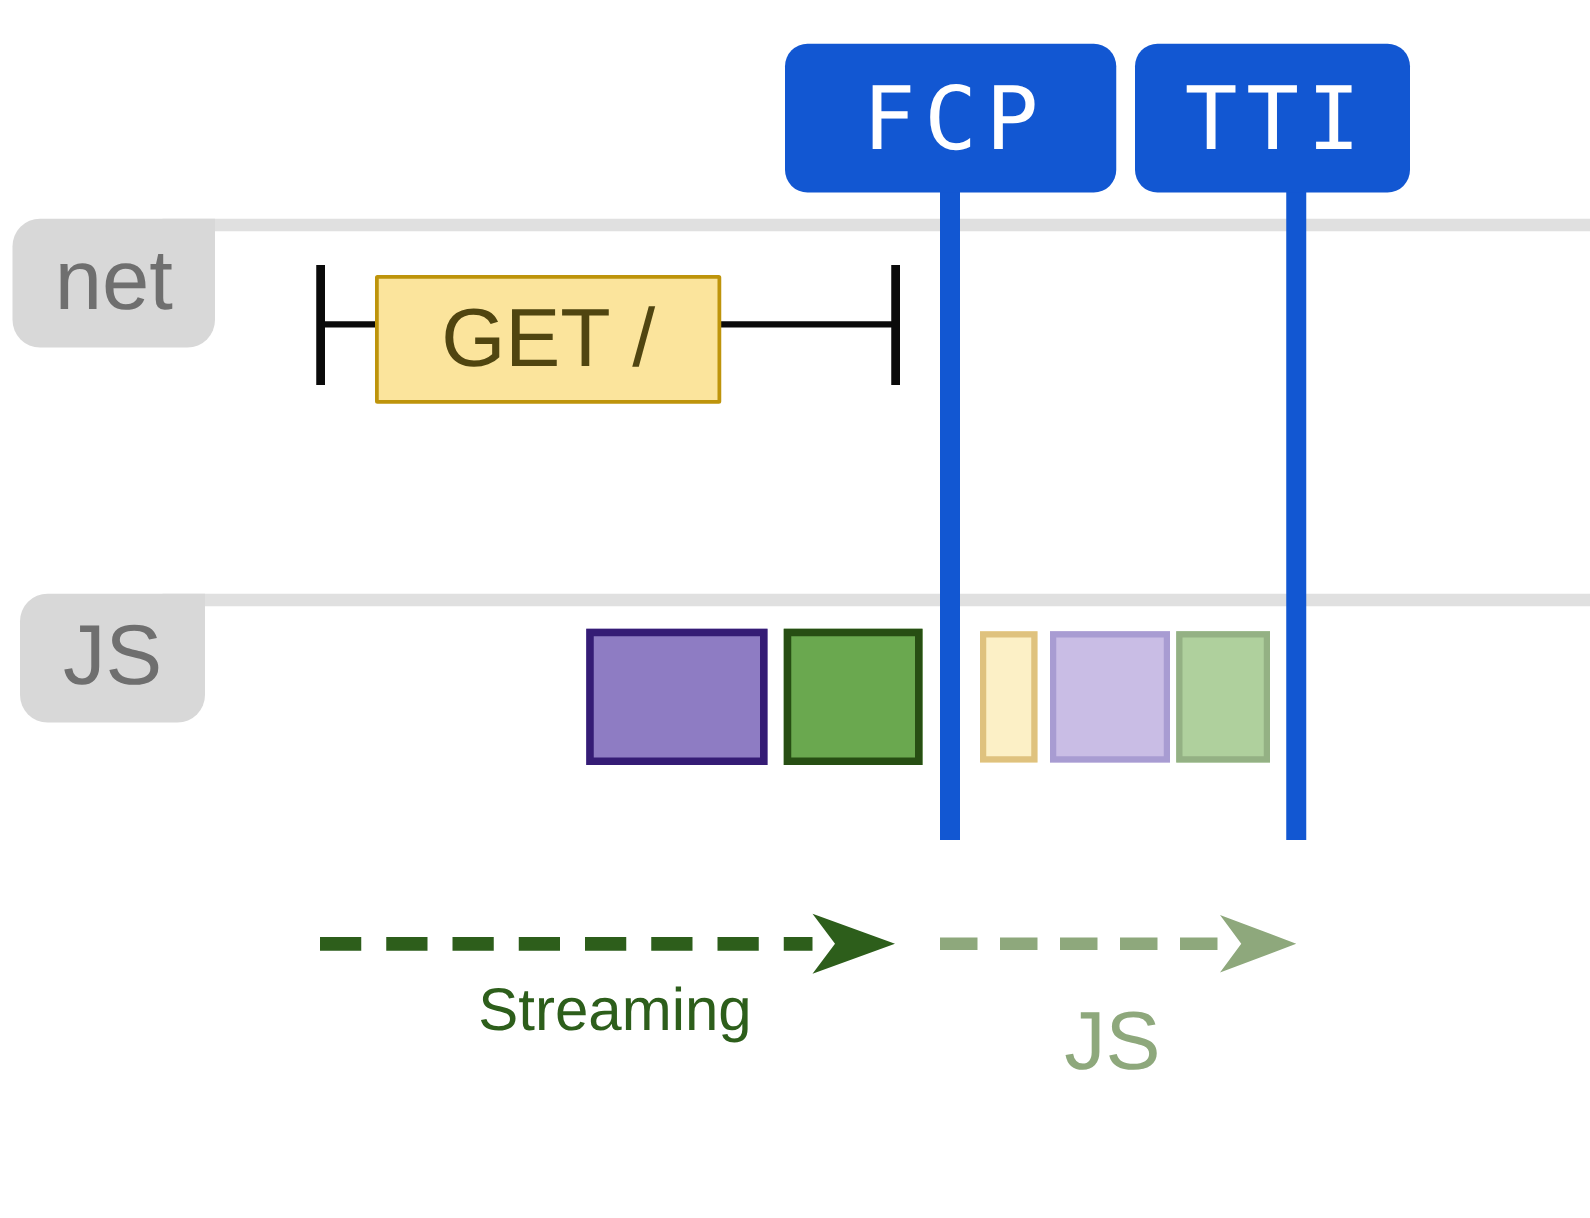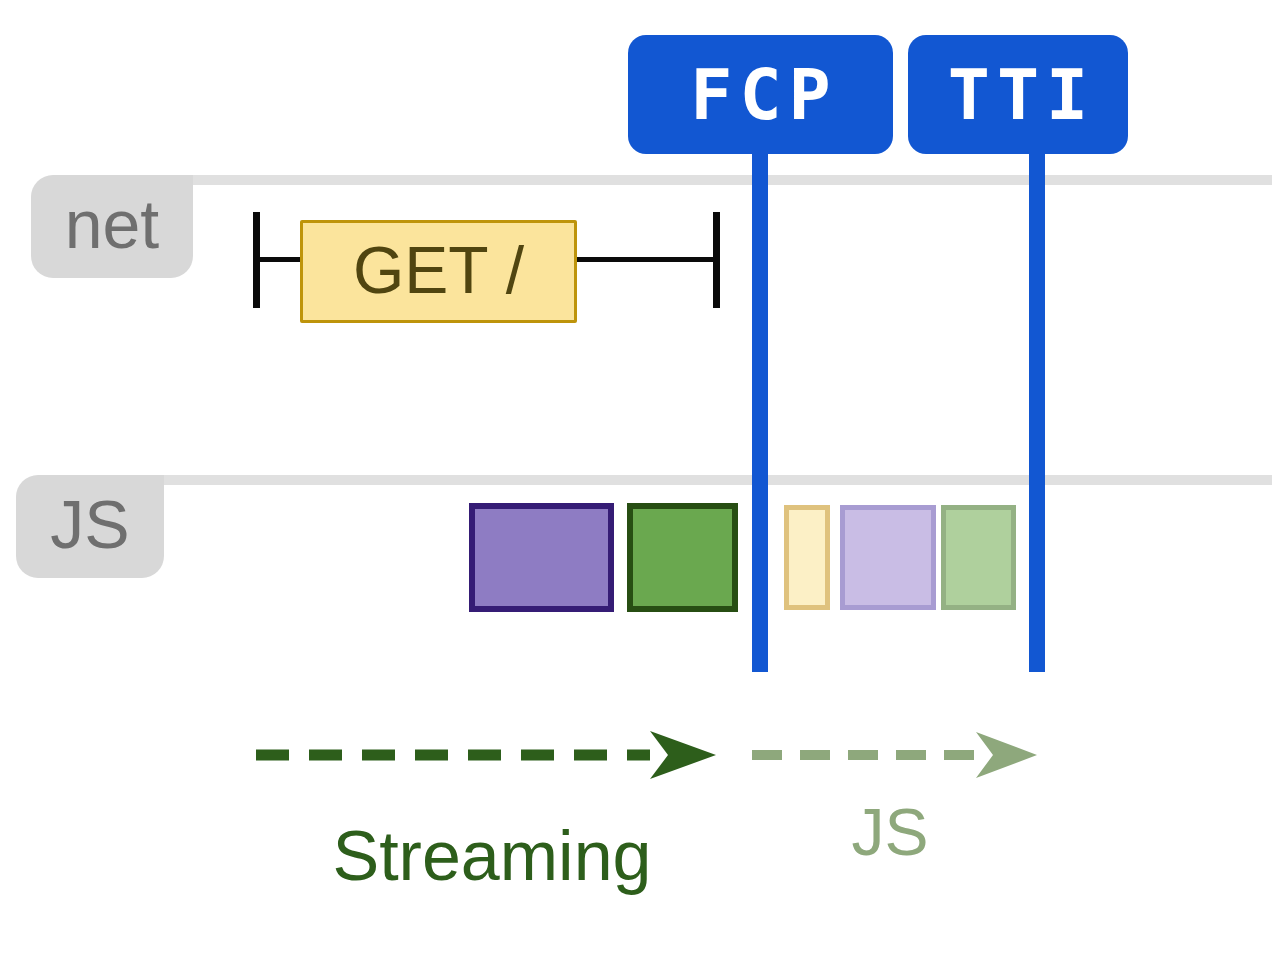--- a/index.html
+++ b/index.html
@@ -8,33 +8,33 @@
 
   
   .track-line{position:absolute;left:130px;width:1142px;height:10px;background:var(--track-line,#E0E0E0);z-index:1;}
   .net-line{top:175px;}
   .js-line{top:475px;}
 
   
   .track-tag{position:absolute;background:var(--tag-bg,#D8D8D8);z-index:2;
     border-radius:22px 0 22px 22px;display:flex;align-items:center;justify-content:center;
     color:var(--tag-text,#6F6F6F);font-size:68px;line-height:1;}
-  .net-tag{left:31px;top:175px;width:162px;height:103px;}
+  .net-tag{left:10px;top:175px;width:162px;height:103px;}
   .js-tag{left:16px;top:475px;width:148px;height:103px;}
   .track-tag span{transform:translateY(-3px);}
 
   
   .marker-line{position:absolute;top:145px;width:16px;height:527px;background:var(--blue,#1257D2);z-index:3;}
   .fcp-line{left:752px;}
   .tti-line{left:1029px;}
 
   
   .badge{position:absolute;top:35px;height:119px;background:var(--blue,#1257D2);border-radius:18px;
     display:flex;align-items:center;justify-content:center;z-index:4;
-    color:var(--badge-text,#fff);font-family:"DejaVu Sans Mono",monospace;font-weight:bold;
+    color:var(--badge-text,#fff);font-family:"DejaVu Sans Mono",monospace;font-weight:normal;
     font-size:70px;letter-spacing:7px;text-indent:7px;}
   .fcp-badge{left:628px;width:265px;}
   .tti-badge{left:908px;width:220px;}
 
   
   .io-cap{position:absolute;top:212px;width:7px;height:96px;background:var(--io-black,#0A0A0A);z-index:2;}
   .io-cap.left{left:253px;}
   .io-cap.right{left:713px;}
   .conn{position:absolute;top:257px;height:5px;background:var(--io-black,#0A0A0A);z-index:2;}
   .conn-left{left:257px;width:46px;}
@@ -57,21 +57,21 @@
   .arrow{position:absolute;z-index:2;}
   .streaming-arrow{left:248px;top:728px;}
   .js-arrow{left:748px;top:729px;}
   .streaming-arrow line{stroke:var(--dark-green,#2D5E1B);}
   .streaming-arrow path{fill:var(--dark-green,#2D5E1B);}
   .js-arrow line{stroke:var(--sage-green,#8EA87C);}
   .js-arrow path{fill:var(--sage-green,#8EA87C);}
 
   
   .phase-label{position:absolute;text-align:center;line-height:1;z-index:2;}
-  .streaming-label{left:242px;top:785px;width:500px;font-size:70px;color:var(--dark-green,#2D5E1B);margin-top:36px;}
+  .streaming-label{left:242px;top:785px;width:500px;font-size:48px;color:var(--dark-green,#2D5E1B);}
   .js-phase-label{left:700px;top:787px;width:380px;font-size:66px;color:var(--sage-green,#8EA87C);line-height:1.37;}
 </style>
 </head>
 <body>
 
 <div class="stage">
 
   <div class="track-line net-line"></div>
   <div class="track-line js-line"></div>
 

